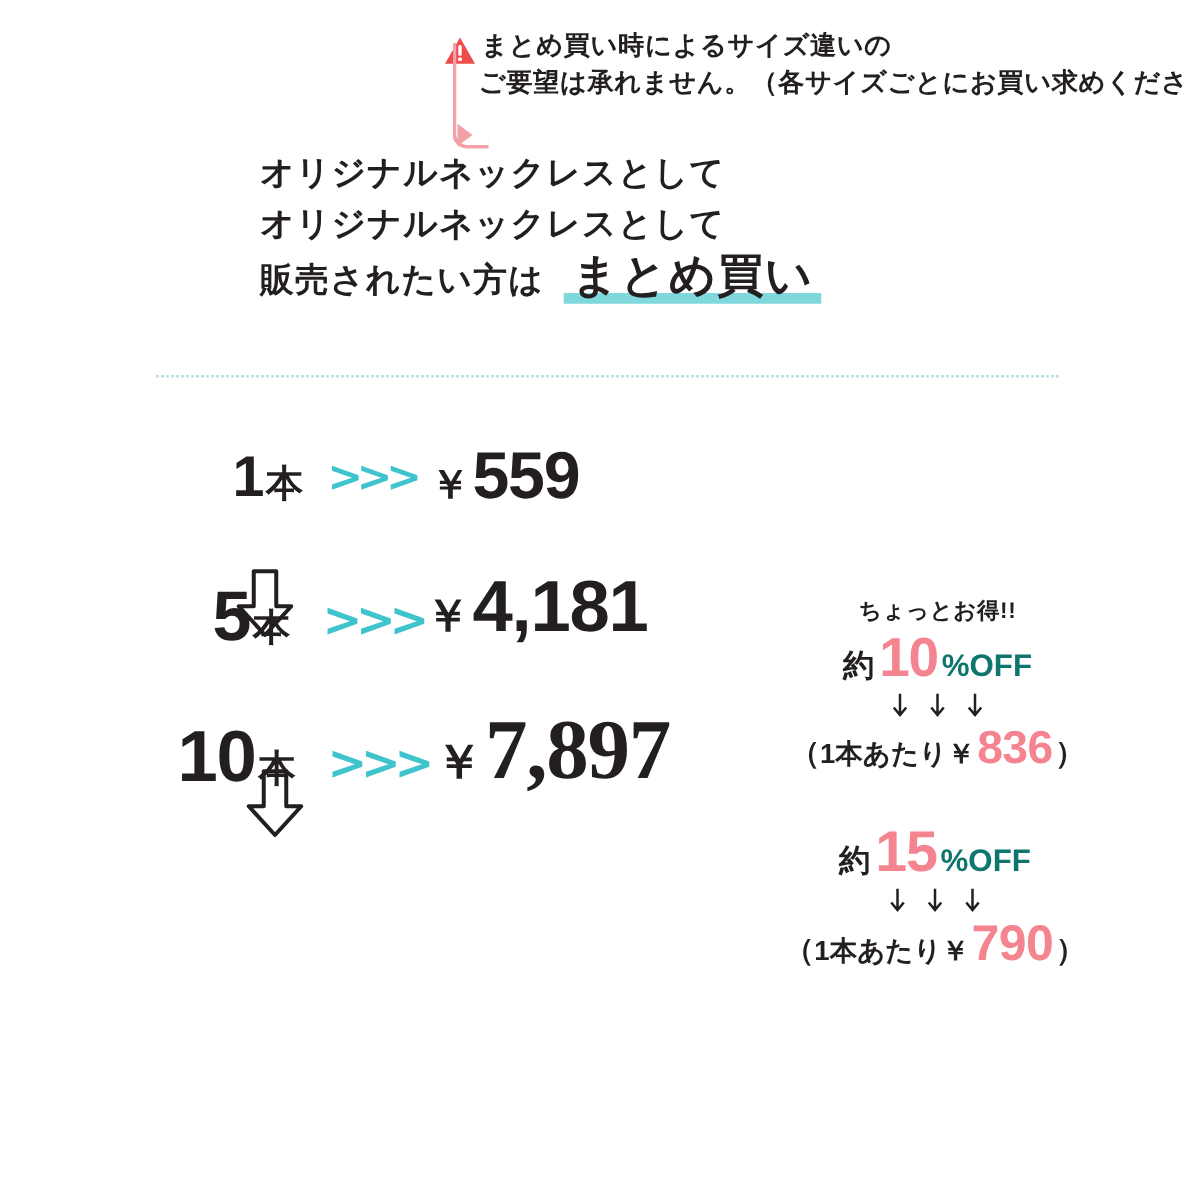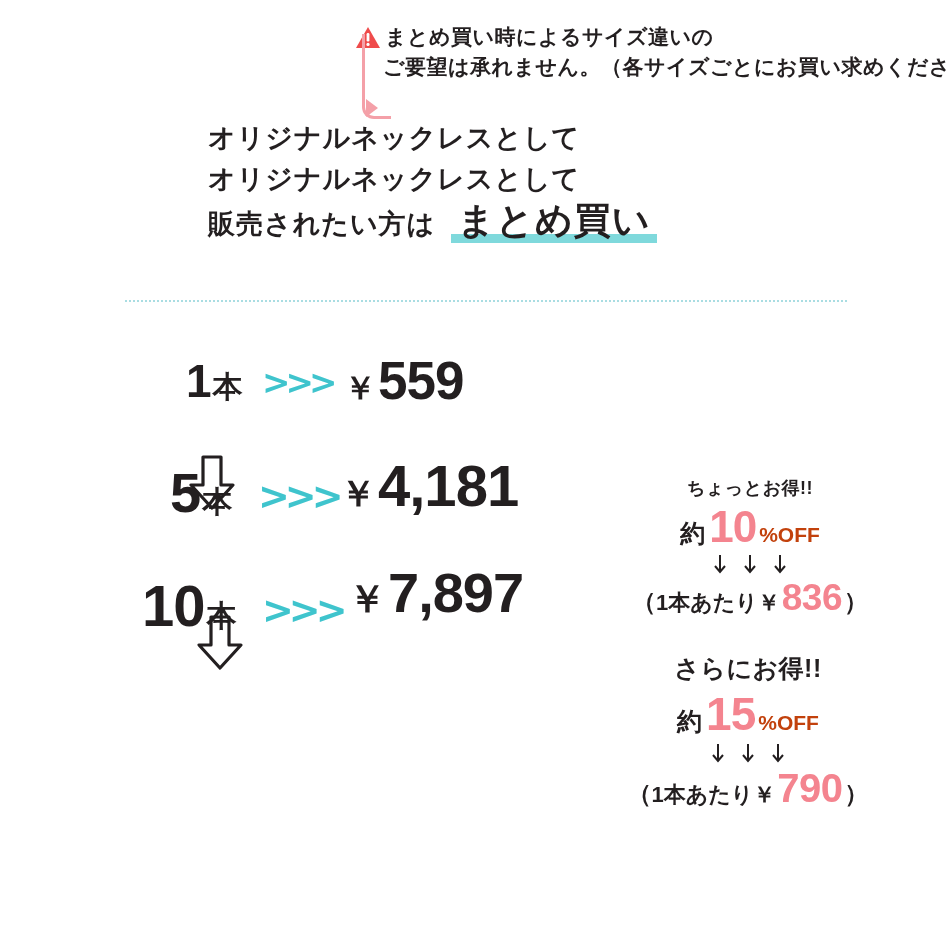--- a/index.html
+++ b/index.html
@@ -18,21 +18,21 @@
 
   
   .callout {
     position: absolute;
     left: 355px;
     top: 22px;
     width: 580px;
   }
   .callout-line {
     display: flex;
-    align-items: center;
+    align-items: flex-end;
     font-size: 21px;
     font-weight: bold;
     line-height: 1.45;
     letter-spacing: 0.5px;
     white-space: nowrap;
   }
   .callout-line.second {
     padding-left: 28px;
   }
   .warn-icon {
@@ -169,21 +169,21 @@
   #row2 .chev  { left: 258px; top: 22px; font-size: 38px; }
   #row2 .price { left: 340px; top: 0px; }
   #row2 .amount { font-size: 58px; }
   #row2 .yen   { font-size: 36px; }
 
   
   #row3 .qty   { left: 142px; top: 8px; }
   #row3 .qty-num { font-size: 58px; }
   #row3 .chev  { left: 262px; top: 24px; font-size: 38px; }
   #row3 .price { left: 348px; top: -4px; }
-  #row3 .amount { font-size: 56px; }
+  #row3 .amount { font-size: 68px; font-family: Liberation Serif, serif; }
   #row3 .yen   { font-size: 38px; }
 
   
   .down-arrow {
     position: absolute;
     width: 48px;
     height: 56px;
   }
   #arrow1 { left: 188px; top: 455px; }
   #arrow2 { left: 196px; top: 615px; }
@@ -210,23 +210,23 @@
     font-weight: bold;
     margin-right: 4px;
   }
   .pct {
     font-size: 44px;
     font-weight: bold;
     color: #f4848f;
     letter-spacing: -1px;
   }
   .pct-off {
-    font-size: 21px;
-    font-weight: bold;
-    color: #c2410c;
+    font-size: 25px;
+    font-weight: bold;
+    color: #0f766e;
     margin-left: 3px;
   }
   .tiny-arrows {
     display: flex;
     justify-content: center;
     gap: 16px;
     margin-top: 2px;
     height: 22px;
   }
   .unit-line {
@@ -361,21 +361,20 @@
   </div>
   <div class="unit-line">
     <span class="paren">（</span>
     <span class="unit-label">1本あたり￥</span>
     <span class="unit-price">836</span>
     <span class="paren">）</span>
   </div>
 </div>
 
 <div class="discount" id="disc2">
-  <div class="discount-title">さらにお得!!</div>
   <div class="discount-main">
     <span class="approx">約</span>
     <span class="pct">15</span>
     <span class="pct-off">%OFF</span>
   </div>
   <div class="tiny-arrows">
     <svg viewBox="0 0 14 22" width="14" height="22" aria-hidden="true">
         <path d="M7 1 V17 M2 12 L7 18 L12 12" fill="none" stroke="#231f20" stroke-width="2"></path>
       </svg>
     <svg viewBox="0 0 14 22" width="14" height="22" aria-hidden="true">

